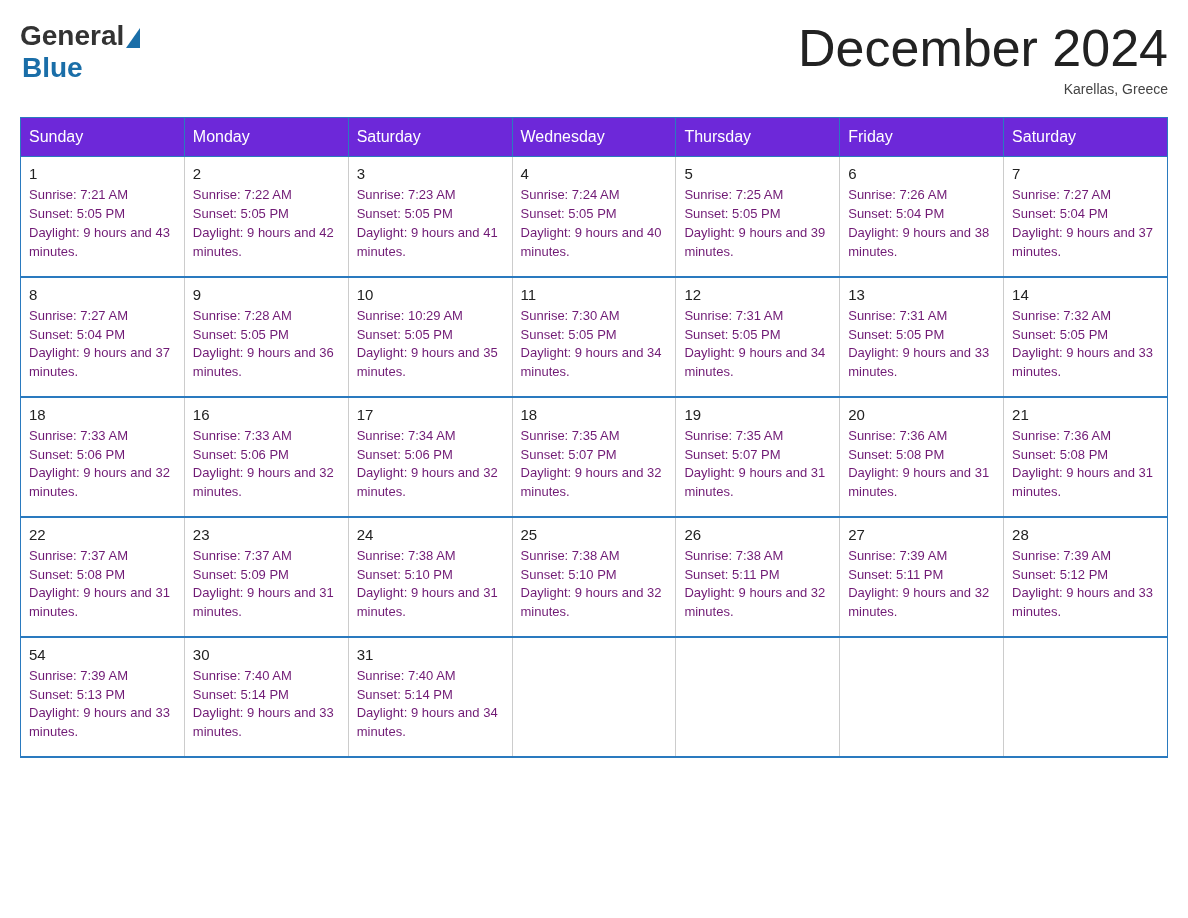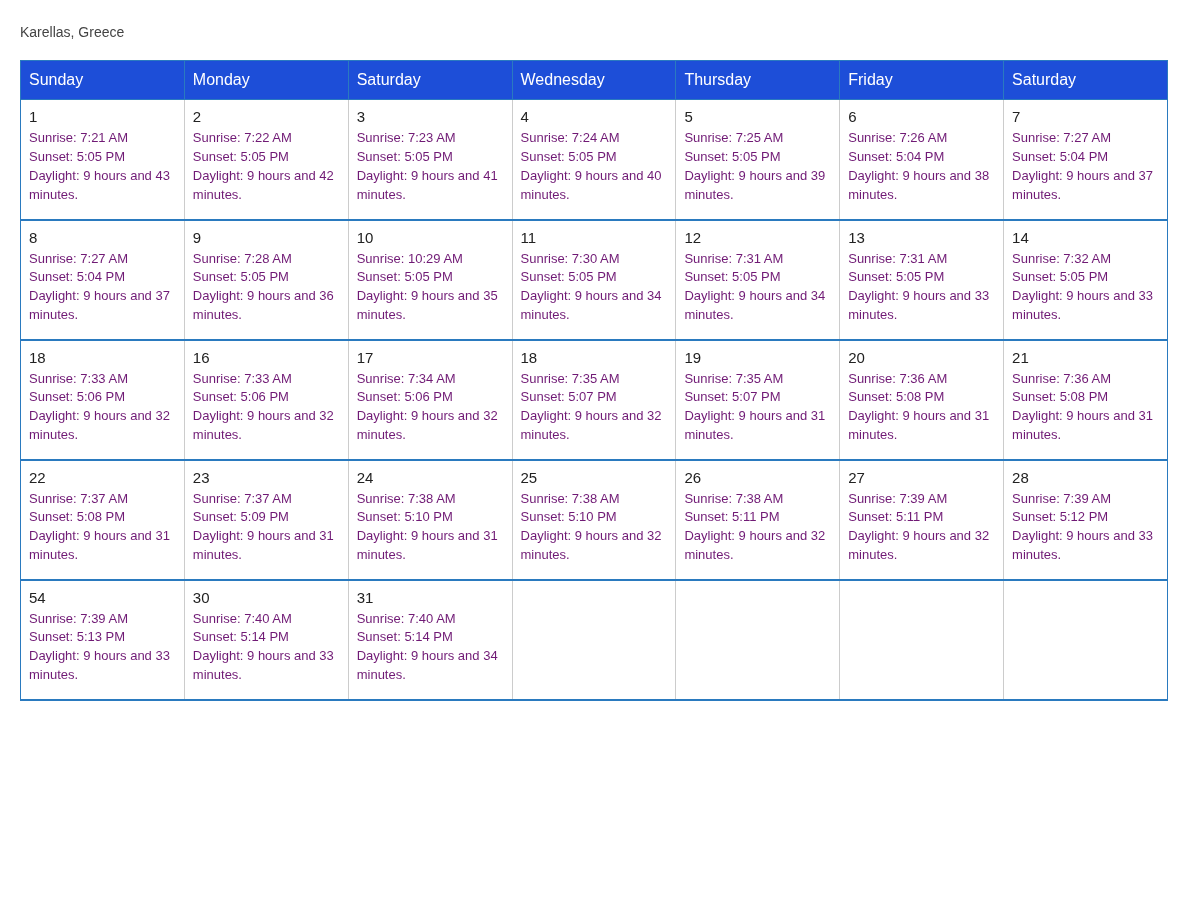--- a/index.html
+++ b/index.html
@@ -58,21 +58,21 @@
       font-size: 14px;
       color: #444;
       margin-top: 4px;
     }
     table {
       width: 100%;
       border-collapse: collapse;
       table-layout: fixed;
     }
     thead tr {
-      background-color: #1d4ed8;
+      background-color: #6d28d9;
     }
     thead th {
       color: #fff;
       font-size: 16px;
       font-weight: normal;
       padding: 10px 8px;
       text-align: left;
       border: 1px solid #2a7abf;
     }
     tbody tr {
@@ -107,21 +107,29 @@
       line-height: 1.45;
     }
     .empty-cell {
       background: #fff;
     }
   </style>
 </head>
 <body>
 
 <div class="header">
+  <div class="logo-wrapper">
+    <div class="logo-row1">
+      <span class="logo-text-general">General</span>
+      <span class="logo-triangle"></span>
+    </div>
+    <div class="logo-row2">Blue</div>
+  </div>
   <div class="title-block">
+    <div class="month-title">December 2024</div>
     <div class="location">Karellas, Greece</div>
   </div>
 </div>
 
 <table>
   <thead>
     <tr>
       <th>Sunday</th>
       <th>Monday</th>
       <th>Saturday</th>

